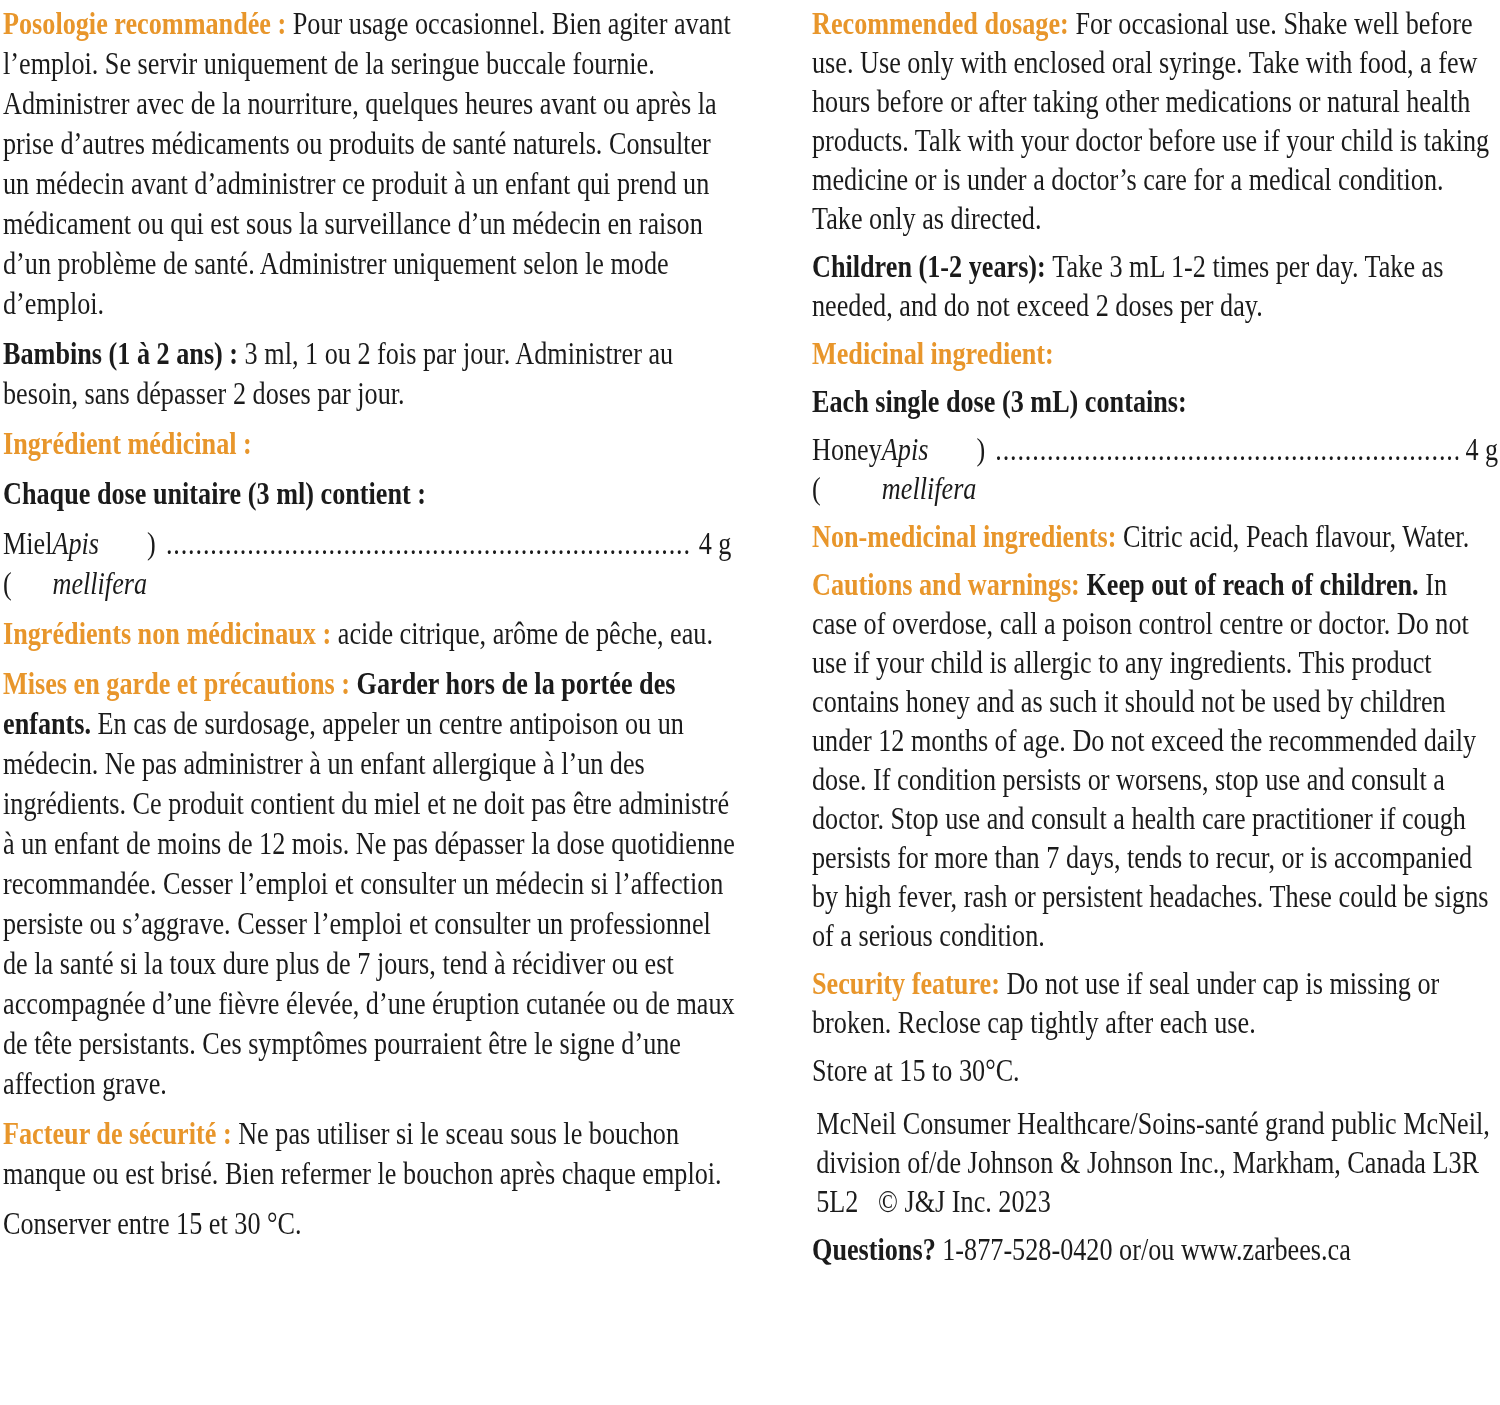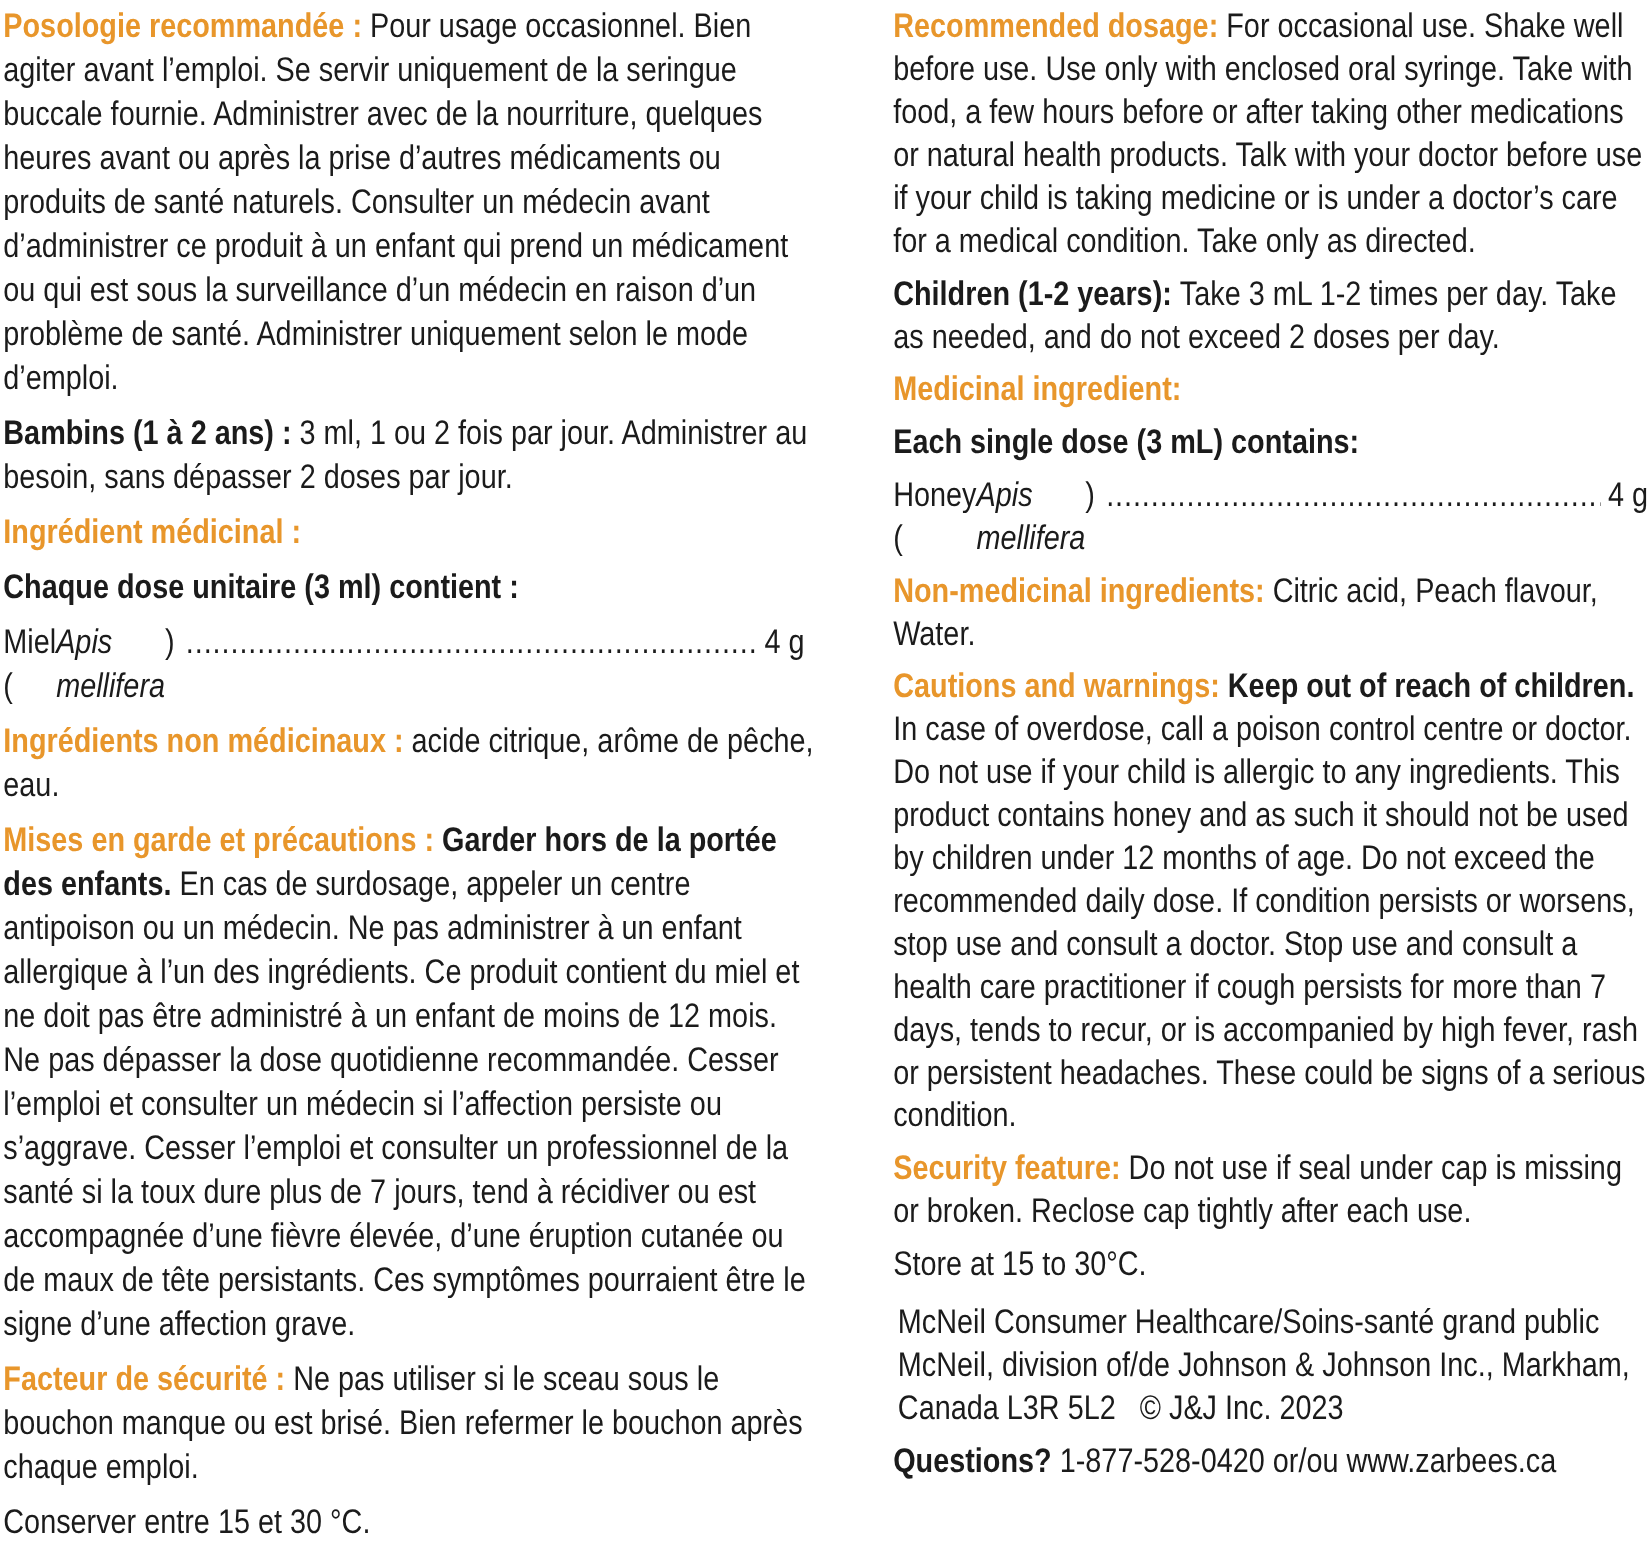--- a/index.html
+++ b/index.html
@@ -3,21 +3,21 @@
 <meta charset="utf-8">
 <style>
   html, body { margin: 0; padding: 0; background: #ffffff; }
 
   .page {
     position: relative;
     width: 1500px;
     height: 1405px;
     background: var(--bg, #ffffff);
     color: var(--text, #1b1b1b);
-    font-family: Liberation Sans, sans-serif;
+    font-family: Liberation Serif, serif;
     overflow: hidden;
   }
 
   
   .col {
     position: absolute;
     top: 4px;
     transform: scaleX(0.845);
     transform-origin: 0 0;
   }

